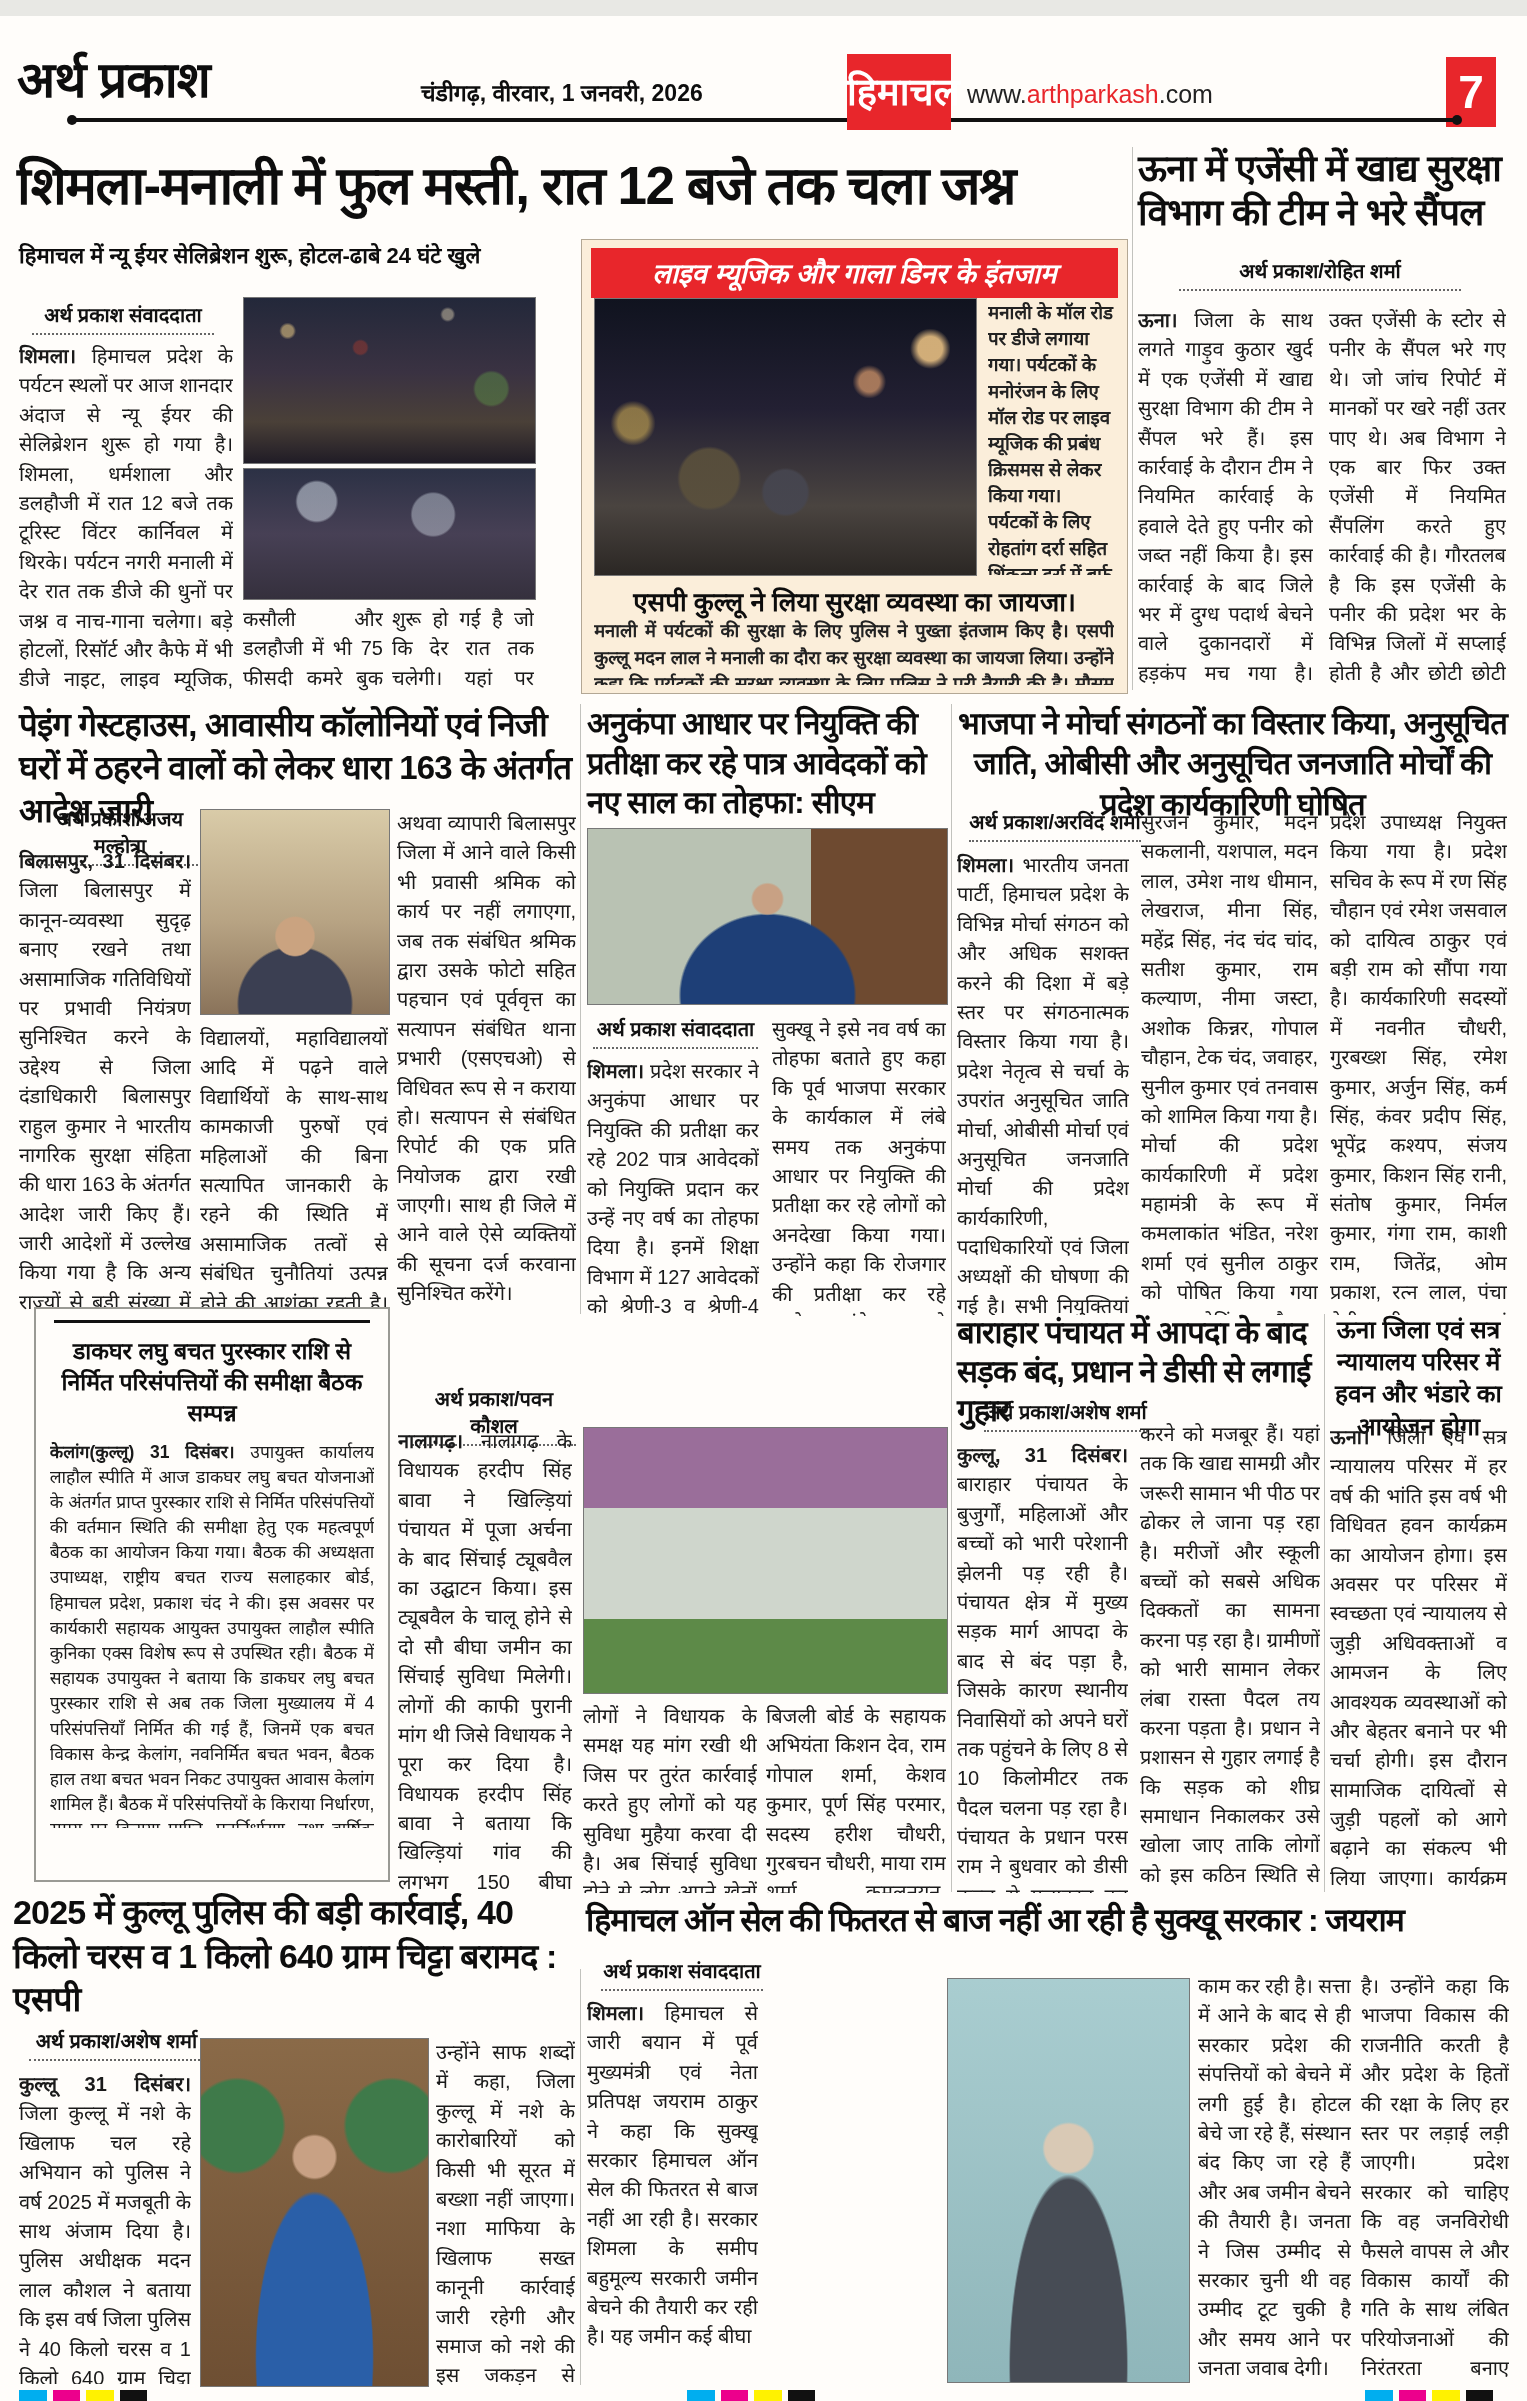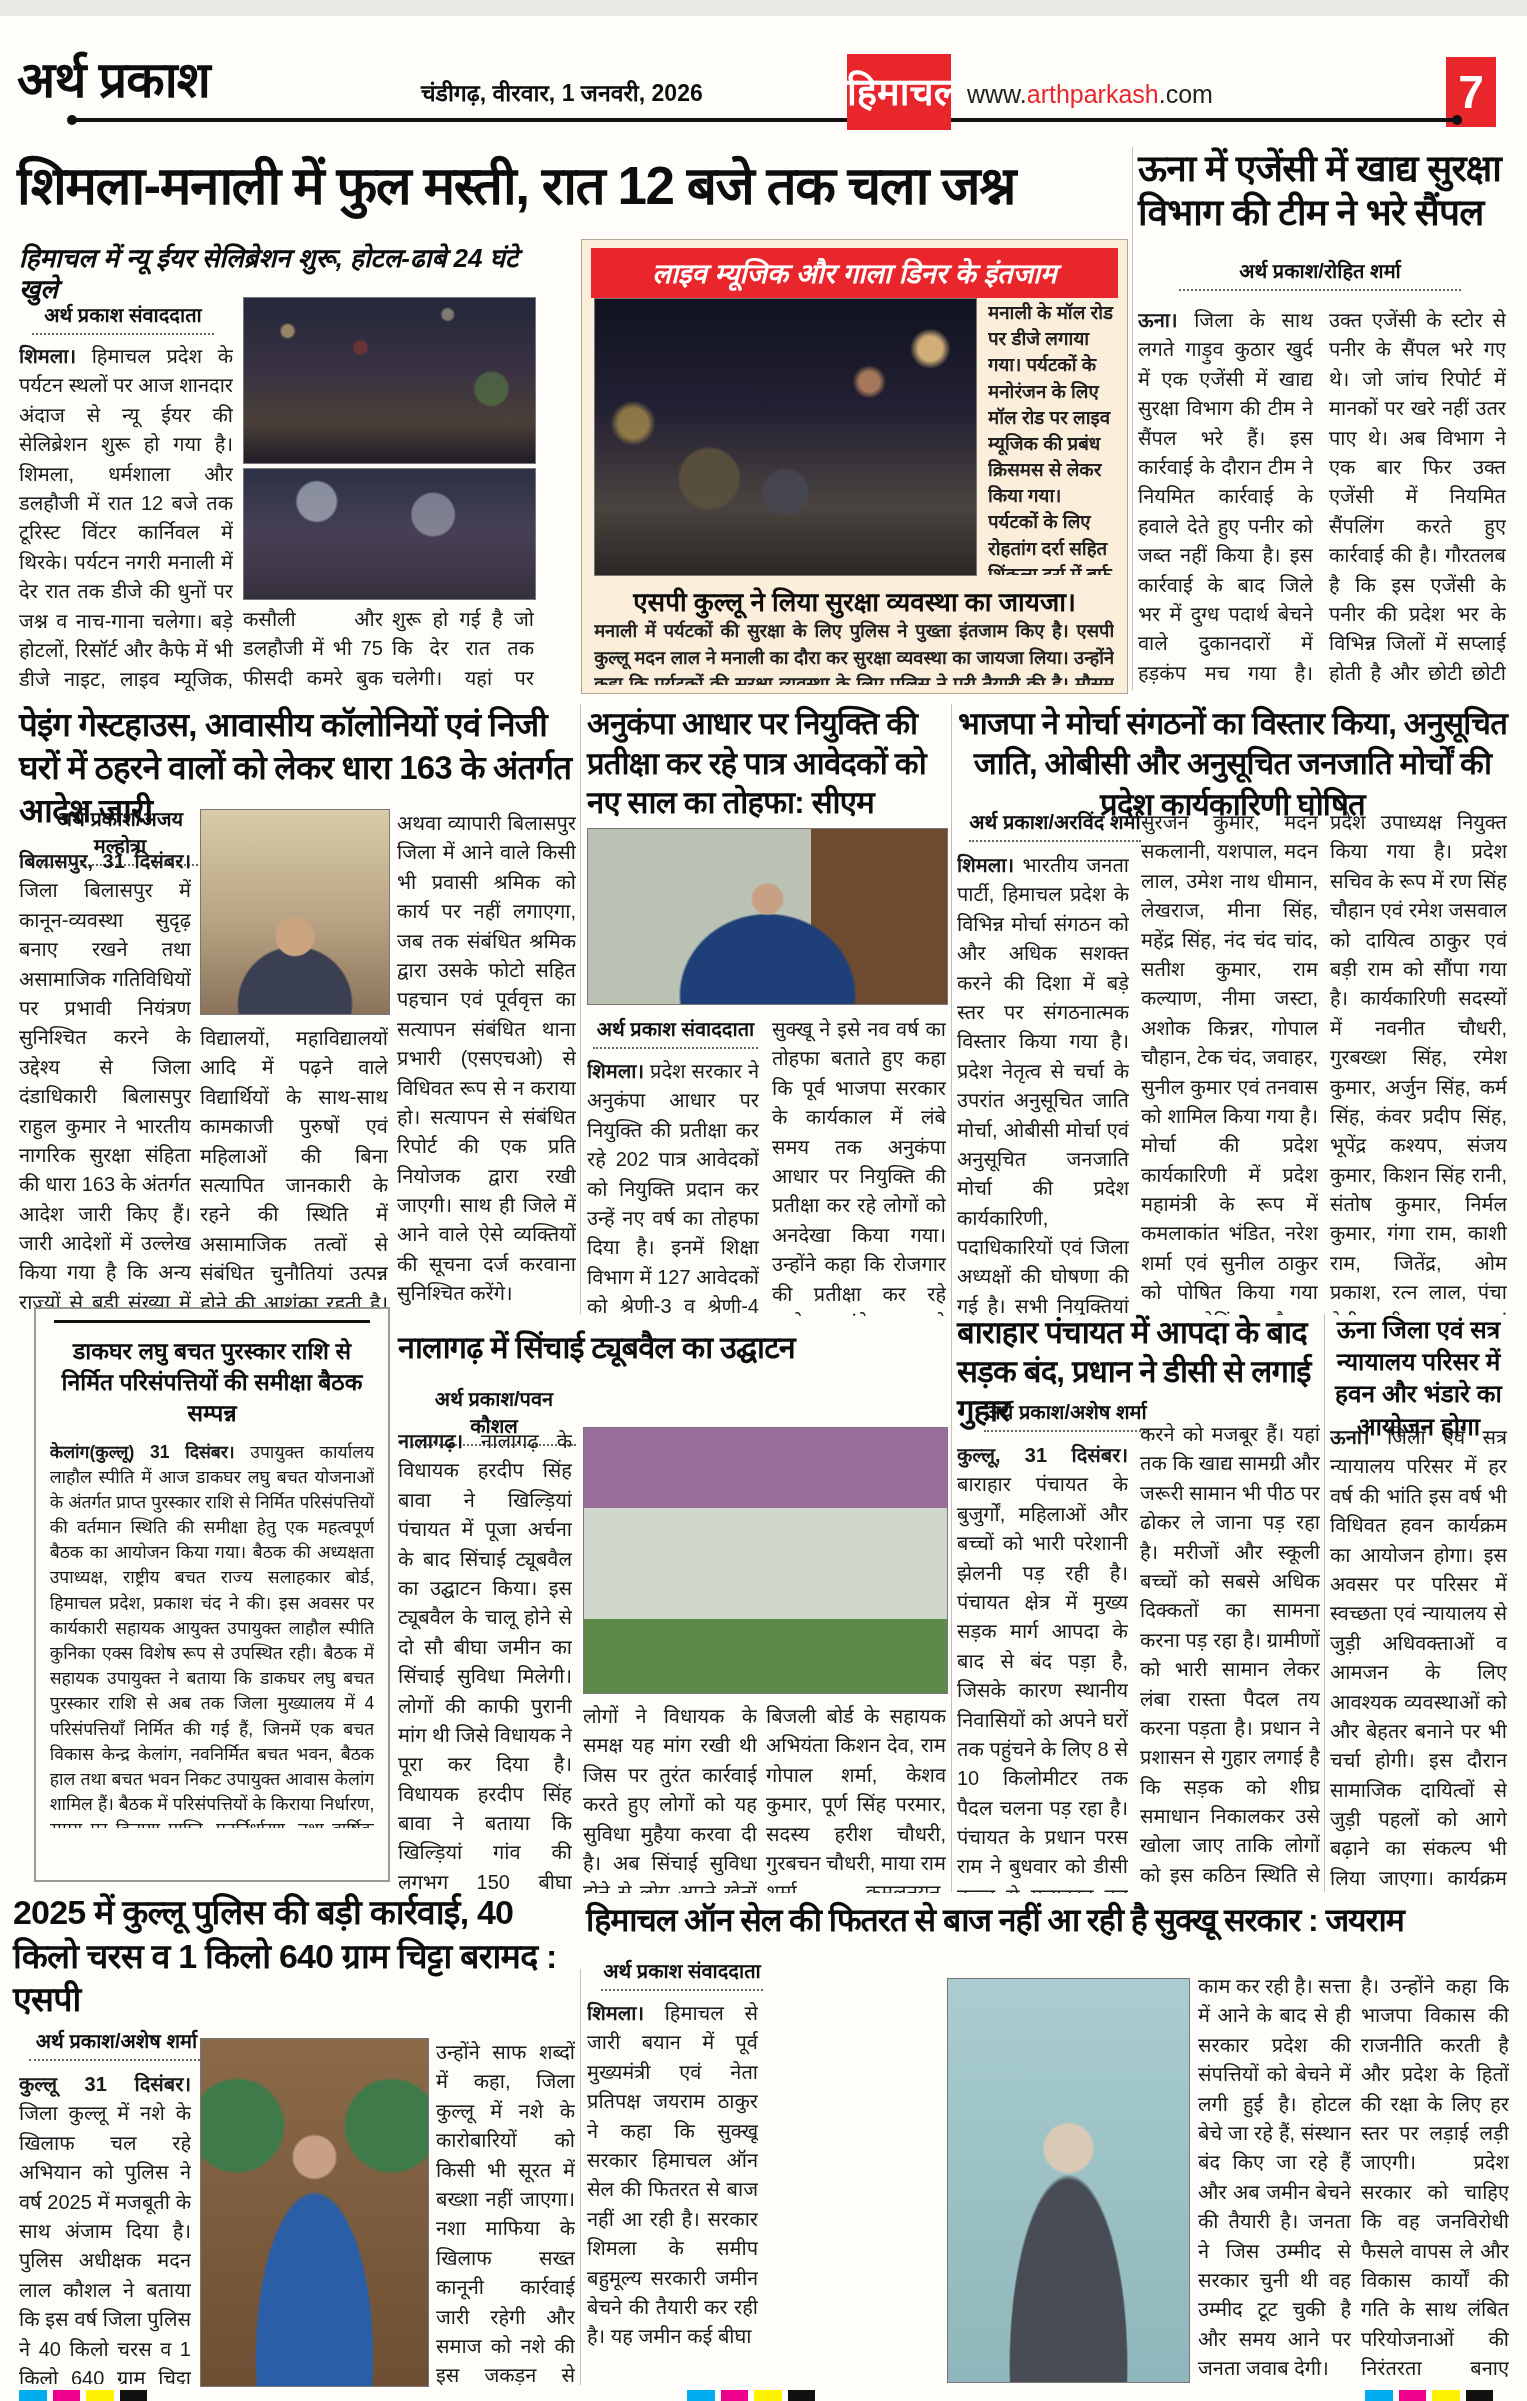--- a/index.html
+++ b/index.html
@@ -67,21 +67,21 @@
   <div class="abs" style="left:967px;top:64px;font-size:25px;color:#222;">
     <span>www.</span><span style="color:#e8262b;">arthparkash</span><span>.com</span>
   </div>
   <div class="abs redbox" style="left:1446px;top:41px;width:50px;height:70px;font-size:46px;font-weight:700;text-align:center;line-height:70px;">7</div>
   <div class="abs" style="left:72px;top:102px;width:1385px;height:3.8px;background:#111;">
     <span style="position:absolute;left:-4.6px;top:-3.1px;width:10px;height:10px;border-radius:50%;background:#111;"></span>
     <span style="position:absolute;right:-4.6px;top:-3.1px;width:10px;height:10px;border-radius:50%;background:#111;"></span>
   </div>
 
   <div class="abs hl" style="left:17px;top:131px;font-size:53px;white-space:nowrap;letter-spacing:-1.5px;">शिमला-मनाली में फुल मस्ती, रात 12 बजे तक चला जश्न</div>
-  <div class="abs hl" style="left:19px;top:227px;width:534px;font-size:26px;line-height:1.2;font-style:italic;">हिमाचल में न्यू ईयर सेलिब्रेशन शुरू, होटल-ढाबे 24 घंटे खुले</div>
+  <div class="abs hl" style="left:19px;top:227px;width:534px;font-size:22px;line-height:1.2;">हिमाचल में न्यू ईयर सेलिब्रेशन शुरू, होटल-ढाबे 24 घंटे खुले</div>
   <div class="byline" style="left:32px;top:285px;width:182px;">अर्थ प्रकाश संवाददाता</div>
   <div class="col" style="left:19px;top:326px;width:214px;height:349px;">
     <span class="lead">शिमला।</span>
     <span>हिमाचल प्रदेश के पर्यटन स्थलों पर आज शानदार अंदाज से न्यू ईयर की सेलिब्रेशन शुरू हो गया है। शिमला, धर्मशाला और डलहौजी में रात 12 बजे तक टूरिस्ट विंटर कार्निवल में थिरके। पर्यटन नगरी मनाली में देर रात तक डीजे की धुनों पर जश्न व नाच-गाना चलेगा। बड़े होटलों, रिसॉर्ट और कैफे में भी डीजे नाइट, लाइव म्यूजिक, बोनफायर और पार्टी चल रही है। धर्मशाला में रात 12 बजे विशेष आतिशबाजी भी जलाई जाएगी। नए साल 2026 के स्वागत को यादगार बनाने के लिए देशभर से बड़ी संख्या में टूरिस्ट पहाड़ों पर पहुंचे हैं। मनाली में सबसे ज्यादा भीड़ है। यहां के होटलों में 90 फीसदी कमरे भर गए हैं। एडवांस में बुक हो चुके हैं। शिमला,</span>
   </div>
   <div class="ph ph-crowd" style="left:243px;top:281px;width:291px;height:165px;"></div>
   <div class="ph ph-crowd2" style="left:243px;top:452px;width:291px;height:130px;"></div>
   <div class="col" style="left:243px;top:589px;width:140px;height:86px;">कसौली और डलहौजी में भी 75 फीसदी कमरे बुक हैं। देर शाम तक इनके आसार हैं। शहरों के साथ साथ ग्रामीण क्षेत्रों में पर्यटन स्थलों की सैर के लिए भी पर्यटक पहुंच रहे हैं। मनाली मॉल रोड पर डीजे पार्टी</div>
   <div class="col" style="left:392px;top:589px;width:142px;height:86px;">शुरू हो गई है जो कि देर रात तक चलेगी। यहां पर मॉल रोड को शानदार ढंग से सजाया गया है। मनाली मॉल रोड पर अगले 24 जनवरी तक डीजे पार्टी चलेगी, ताकि देश विदेश के टूरिस्ट का मनोरंजन चलता रहे।</div>
 
@@ -134,21 +134,20 @@
 
   <div class="abs" style="left:34px;top:1291px;width:352px;height:571px;border:2.3px solid #9a9a94;background:#fffdfa;">
     <div style="margin:10.7px 18.3px 0 18.3px;height:3.8px;background:#111;"></div>
     <div class="hl" style="margin:12.2px 15.3px 0 15.3px;font-size:23px;line-height:1.35;text-align:center;">डाकघर लघु बचत पुरस्कार राशि से निर्मित परिसंपत्तियों की समीक्षा बैठक सम्पन्न</div>
     <div style="margin:10.7px 13.7px 0 13.7px;font-size:17.5px;line-height:1.44;text-align:justify;height:388px;overflow:hidden;color:#1a1a1a;">
       <span style="font-weight:800;">केलांग(कुल्लू) 31 दिसंबर।</span>
       <span>उपायुक्त कार्यालय लाहौल स्पीति में आज डाकघर लघु बचत योजनाओं के अंतर्गत प्राप्त पुरस्कार राशि से निर्मित परिसंपत्तियों की वर्तमान स्थिति की समीक्षा हेतु एक महत्वपूर्ण बैठक का आयोजन किया गया। बैठक की अध्यक्षता उपाध्यक्ष, राष्ट्रीय बचत राज्य सलाहकार बोर्ड, हिमाचल प्रदेश, प्रकाश चंद ने की। इस अवसर पर कार्यकारी सहायक आयुक्त उपायुक्त लाहौल स्पीति कुनिका एक्स विशेष रूप से उपस्थित रही। बैठक में सहायक उपायुक्त ने बताया कि डाकघर लघु बचत पुरस्कार राशि से अब तक जिला मुख्यालय में 4 परिसंपत्तियाँ निर्मित की गई हैं, जिनमें एक बचत विकास केन्द्र केलांग, नवनिर्मित बचत भवन, बैठक हाल तथा बचत भवन निकट उपायुक्त आवास केलांग शामिल हैं। बैठक में परिसंपत्तियों के किराया निर्धारण, समय पर किराया प्राप्ति, पुनर्निर्धारण, तथा वार्षिक इकरारनामे से संबंधित विषयों पर विस्तृत चर्चा की गई। वित्तीय वर्ष 2022-23 से 2024-25 तक की जिला बचत एवं सेवा समिति फंड की आय-व्यय की स्थिति पर भी समीक्षा की गई। उपाध्यक्ष, राष्ट्रीय बचत राज्य सलाहकार बोर्ड, हिमाचल प्रदेश, प्रकाश चंद ने डाकघर एवं अभिकर्ताओं के साथ बेहतर जानकारियों के साथ बैठक आयोजित करने का सुझाव दिया गया, ताकि उनकी समस्याओं का समय पर समाधान किया जा सके।</span>
     </div>
   </div>
 
-  <div class="abs hl" style="left:398px;top:1309px;width:549px;font-size:30.5px;white-space:nowrap;letter-spacing:-0.8px;">नालागढ़ में सिंचाई ट्यूबवैल का उद्घाटन</div>
   <div class="byline" style="left:412px;top:1369px;width:164px;">अर्थ प्रकाश/पवन कौशल</div>
   <div class="col" style="left:398px;top:1411px;width:174px;height:465px;">
     <span class="lead">नालागढ़।</span>
     <span>नालागढ़ के विधायक हरदीप सिंह बावा ने खिल्ड़ियां पंचायत में पूजा अर्चना के बाद सिंचाई ट्यूबवैल का उद्घाटन किया। इस ट्यूबवैल के चालू होने से दो सौ बीघा जमीन का सिंचाई सुविधा मिलेगी। लोगों की काफी पुरानी मांग थी जिसे विधायक ने पूरा कर दिया है। विधायक हरदीप सिंह बावा ने बताया कि खिल्ड़ियां गांव की लगभग 150 बीघा जमीन सिंचाई से वंचित थी। सिंचाई के अभाव में यह जमीन बंजर हो गई थी। इस बारे में स्थानीय लोगों ने अवगत कराया था। खिल्ड़ियां के प्रधान धर्मचंद ने बताया कि एक महिने पहले स्थानीय</span>
   </div>
   <div class="ph ph-group" style="left:583px;top:1411px;width:363px;height:265px;"></div>
   <div class="col" style="left:583px;top:1686px;width:174px;height:191px;">लोगों ने विधायक के समक्ष यह मांग रखी थी जिस पर तुरंत कार्रवाई करते हुए लोगों को यह सुविधा मुहैया करवा दी है। अब सिंचाई सुविधा होने से लोग अपने खेतों में मुश्किल गेहूं की भी पानी देंगे। स्थानीय लोगों ने विधायक का आभार जताया। इस मौके पर उप प्रधान राम रतन, जल शक्ति विभाग के कनिष्ठ अभियंता जसविंदर सिंह,</div>
   <div class="col" style="left:766px;top:1686px;width:180px;height:191px;">बिजली बोर्ड के सहायक अभियंता किशन देव, राम गोपाल शर्मा, केशव कुमार, पूर्ण सिंह परमार, सदस्य हरीश चौधरी, गुरबचन चौधरी, माया राम शर्मा, कमलनयन, जिलेदार, एम्मी चौधरी, निर्मल सिंह, हरजिंदर, पहलवान, बलवंत सिंह, सोहन सिंह, शमशेर सिंह, जोगिंदर सिंह, हरिचंद समेत गणमान्य लोग उपस्थित रहे।</div>
 
   <div class="vr" style="left:951px;top:1298px;height:578px;"></div>

